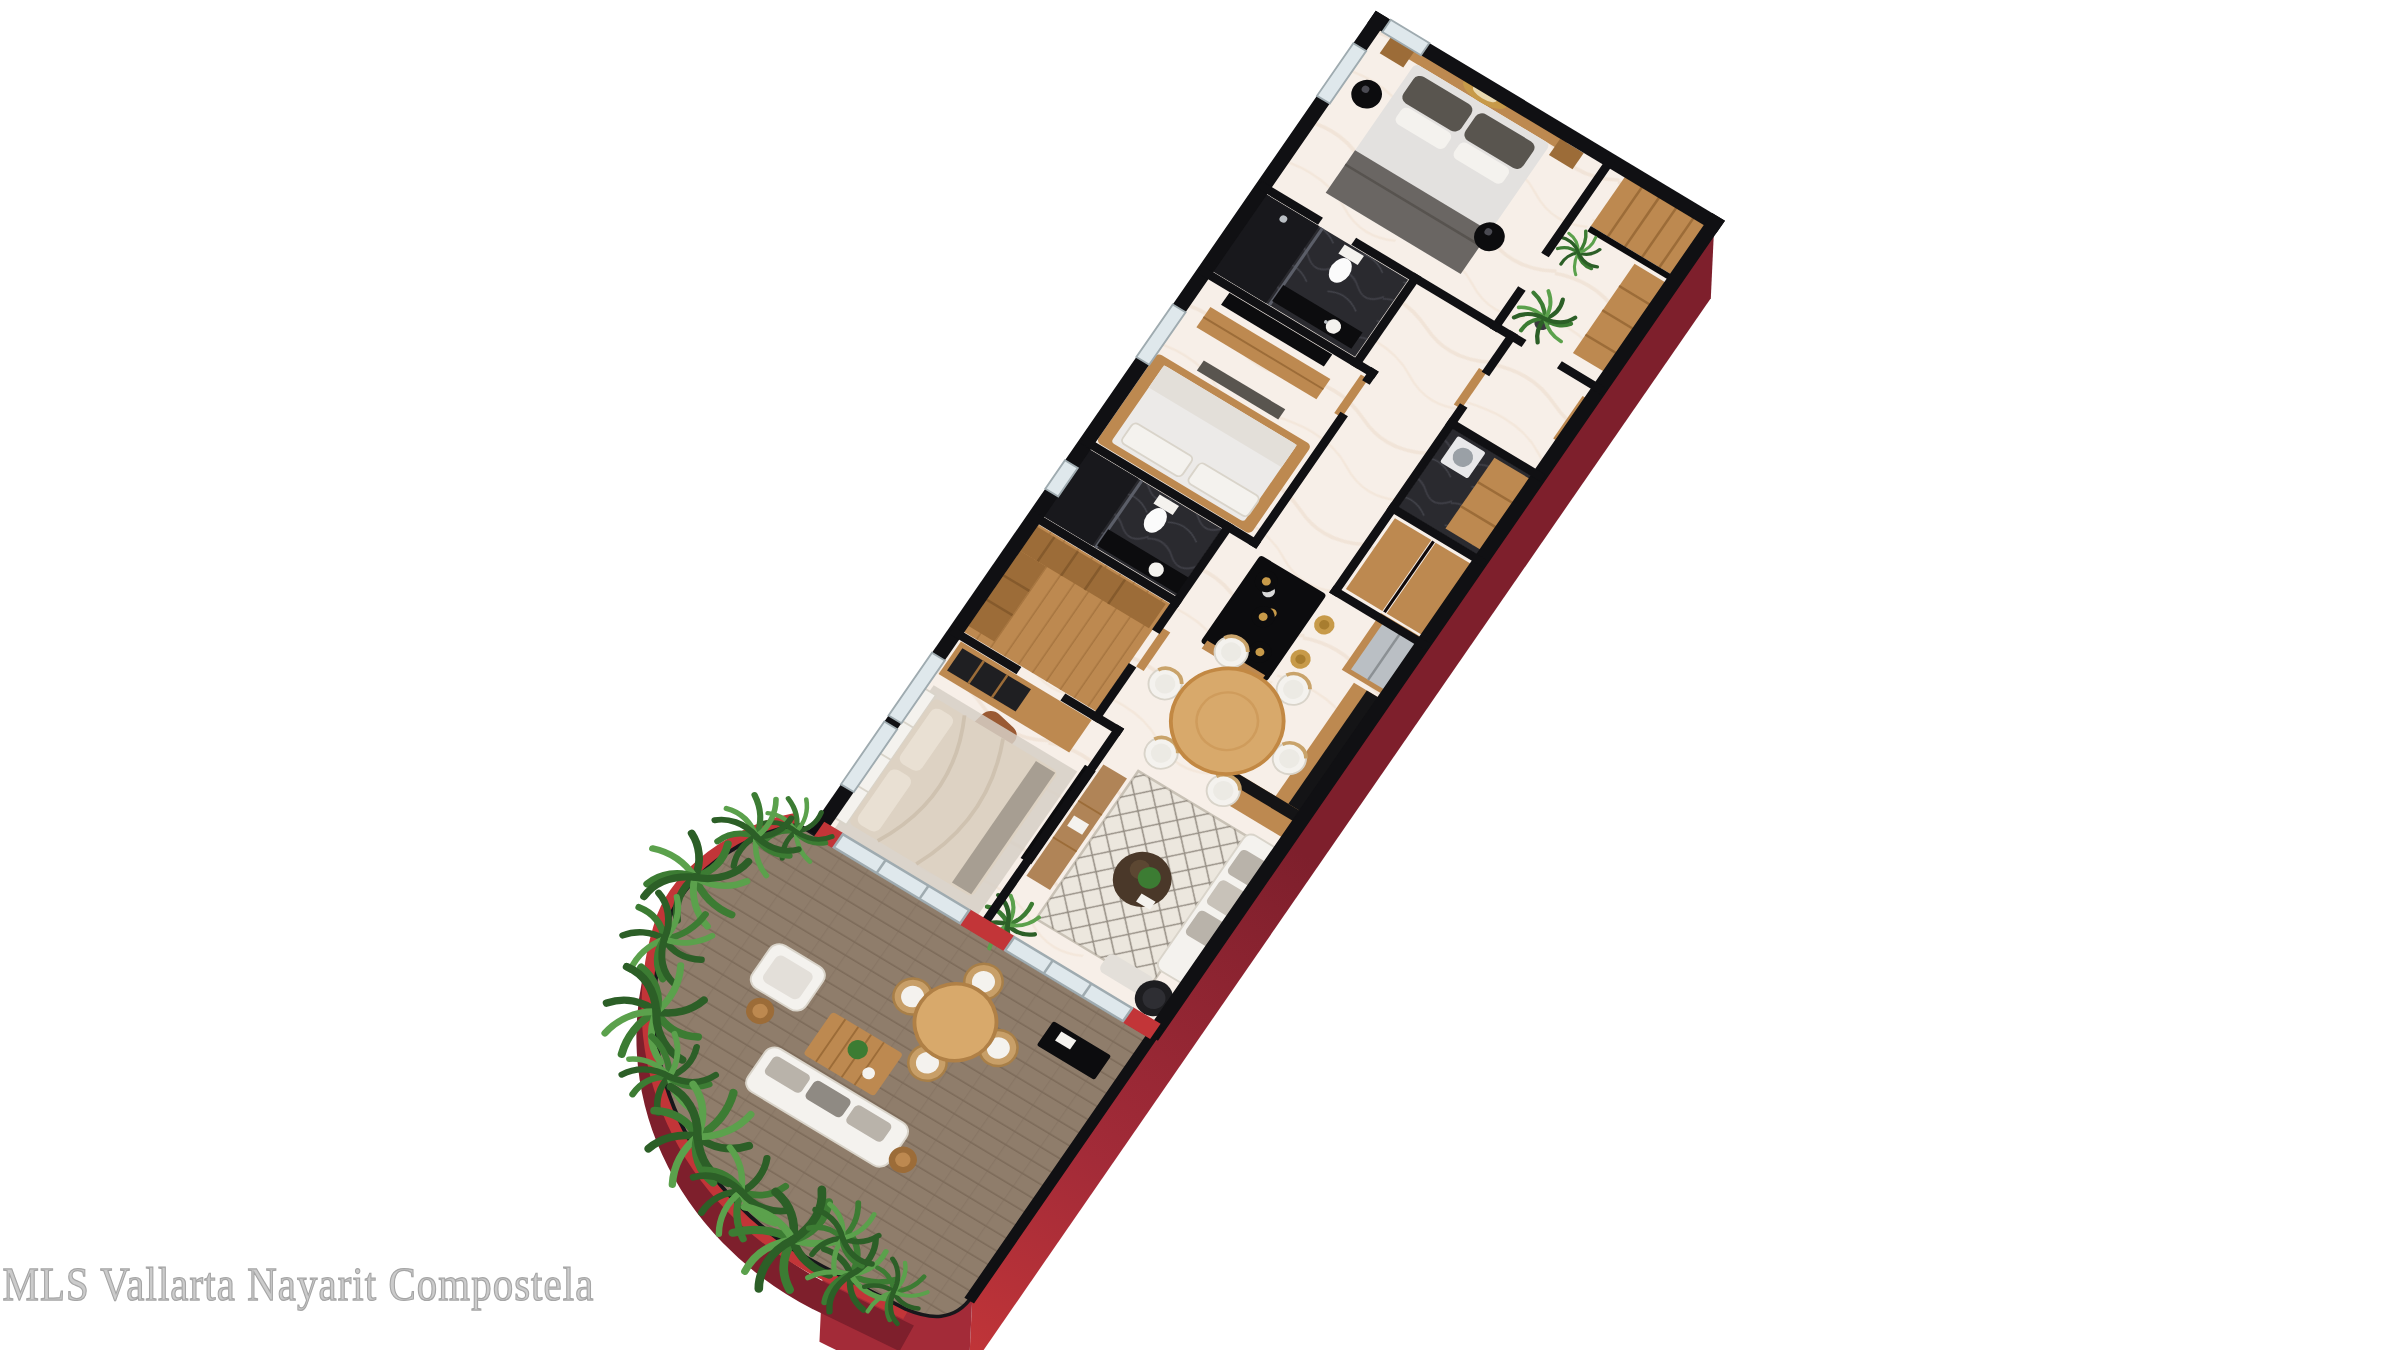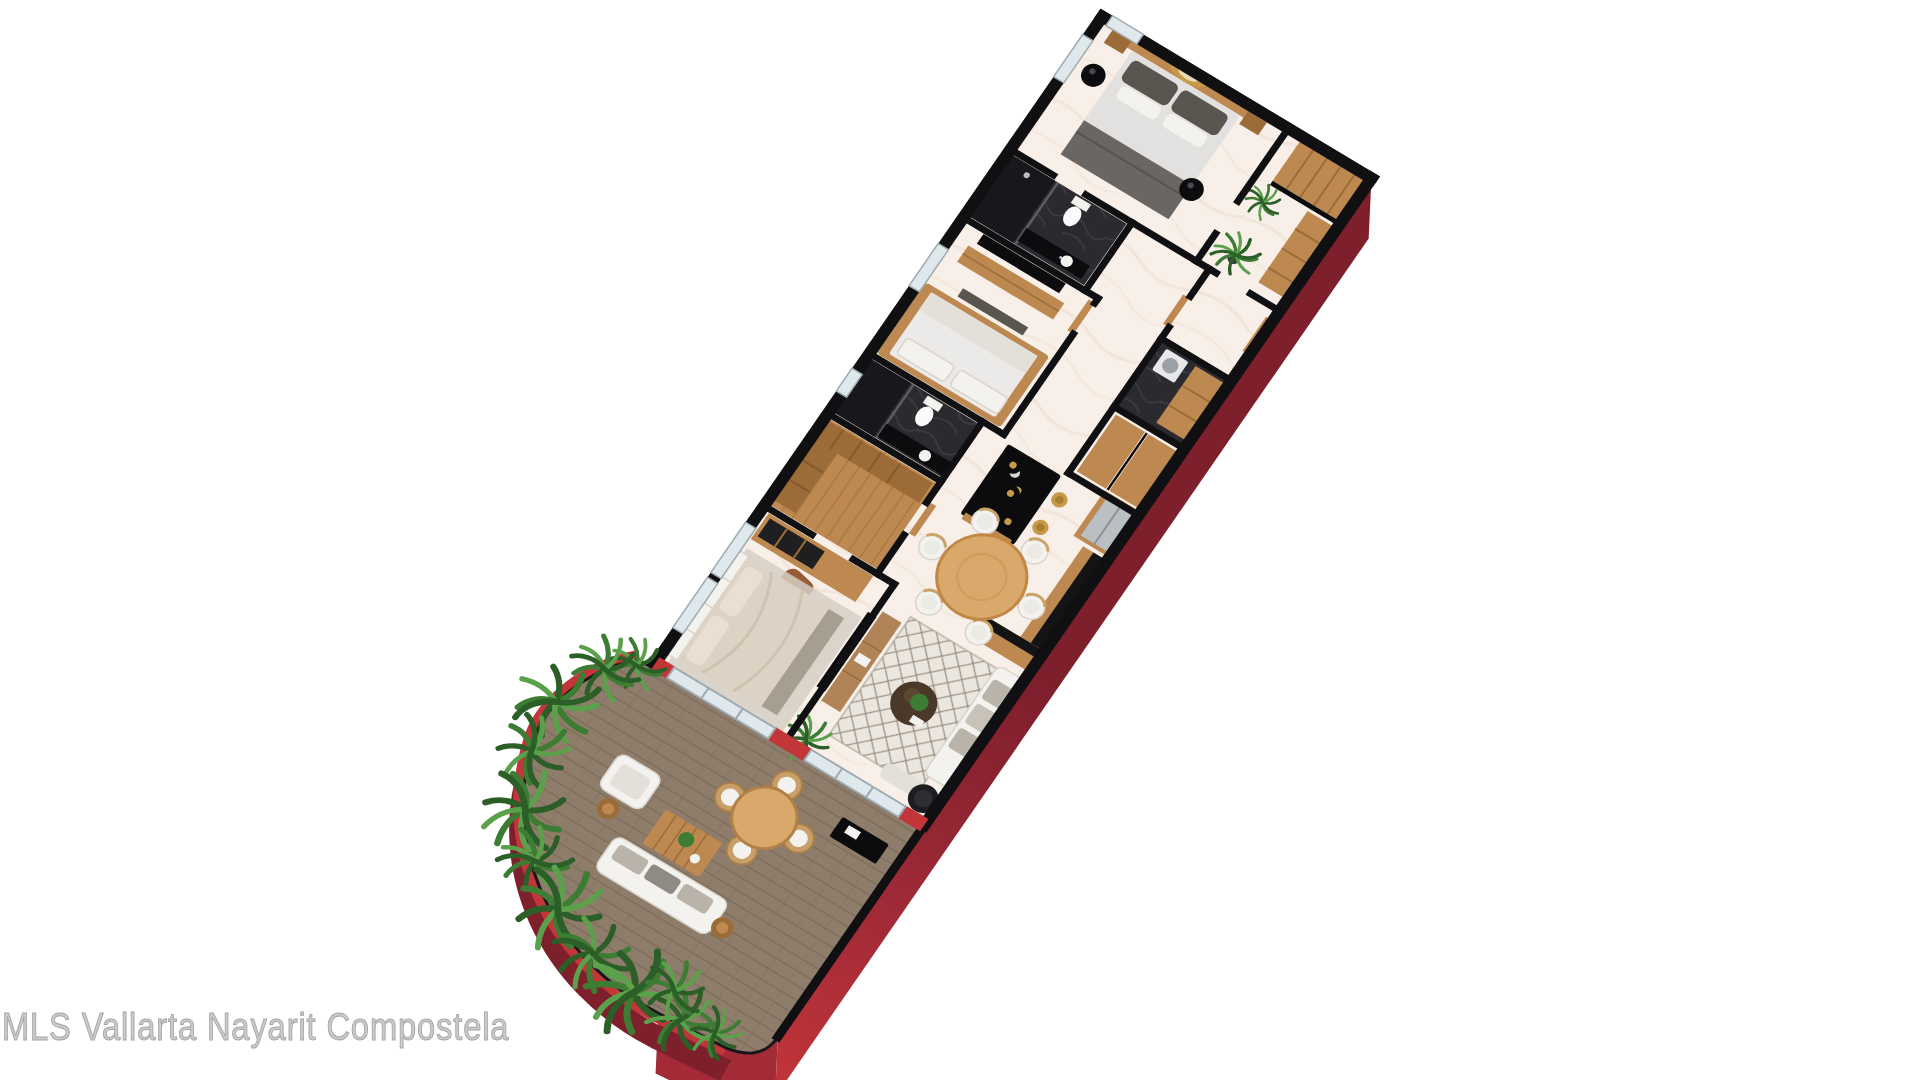--- a/index.html
+++ b/index.html
@@ -1,17 +1,17 @@
 <!DOCTYPE html>
 <html style="--bg: #ffffff; --wall: #101013; --wallLight: #eef0f3; --floorMarble: #f7efe8; --floorVein: #ecd9c7; --tileDark: #2a2a2f; --tileDarker: #18181c; --glass: #dfe8ec; --glassFrame: #9fabb0; --wood: #bd8950; --woodDark: #9c6c38; --woodLight: #d8a96b; --deck: #8f7d6b; --deckLine: #7c6a59; --redBright: #c23538; --redMid: #a32b38; --redDark: #7e1f2c; --plant: #3c7c33; --plantLight: #5ba14c; --plantDark: #2c5f27; --white: #f4f2ee; --whiteDim: #e3dfd9; --gray: #8b8680; --grayDark: #59554f; --gold: #c79a49; --black: #0c0c0e; --steel: #babfc4; --leather: #9a5a33; --beige: #ddd2c3; --rug: #ece7de; --rugLine: #7d766c;"><head>
 <meta charset="utf-8">
 <style>
   html,body{margin:0;padding:0;background:#fff;}
   .stage{position:relative;width:1920px;height:1080px;background:var(--bg,#fff);overflow:hidden;
-         font-family:Liberation Sans, sans-serif;}
+         font-family:Liberation Serif, serif;}
   .stage svg{position:absolute;left:0;top:0;}
   .watermark{position:absolute;left:2px;top:1006px;font-size:38px;letter-spacing:1px;
              color:#cbcbcb;-webkit-text-stroke:1px #a6a6a6;
              transform:scaleX(.86);transform-origin:0 50%;white-space:nowrap;}
   
   .f-marble{fill:var(--floorMarble)} .f-tile{fill:var(--tileDark)} .f-tile2{fill:var(--tileDarker)}
   .f-deck{fill:var(--deck)} .f-wood{fill:var(--wood)} .f-woodD{fill:var(--woodDark)}
   .f-woodL{fill:var(--woodLight)} .f-white{fill:var(--white)} .f-whiteD{fill:var(--whiteDim)} .f-grayD{fill:var(--grayDark)} .f-black{fill:var(--black)}
   .f-red{fill:var(--redBright)} .f-redM{fill:var(--redMid)}
   .f-glass{fill:var(--glass)} .f-steel{fill:var(--steel)} .f-gold{fill:var(--gold)}

